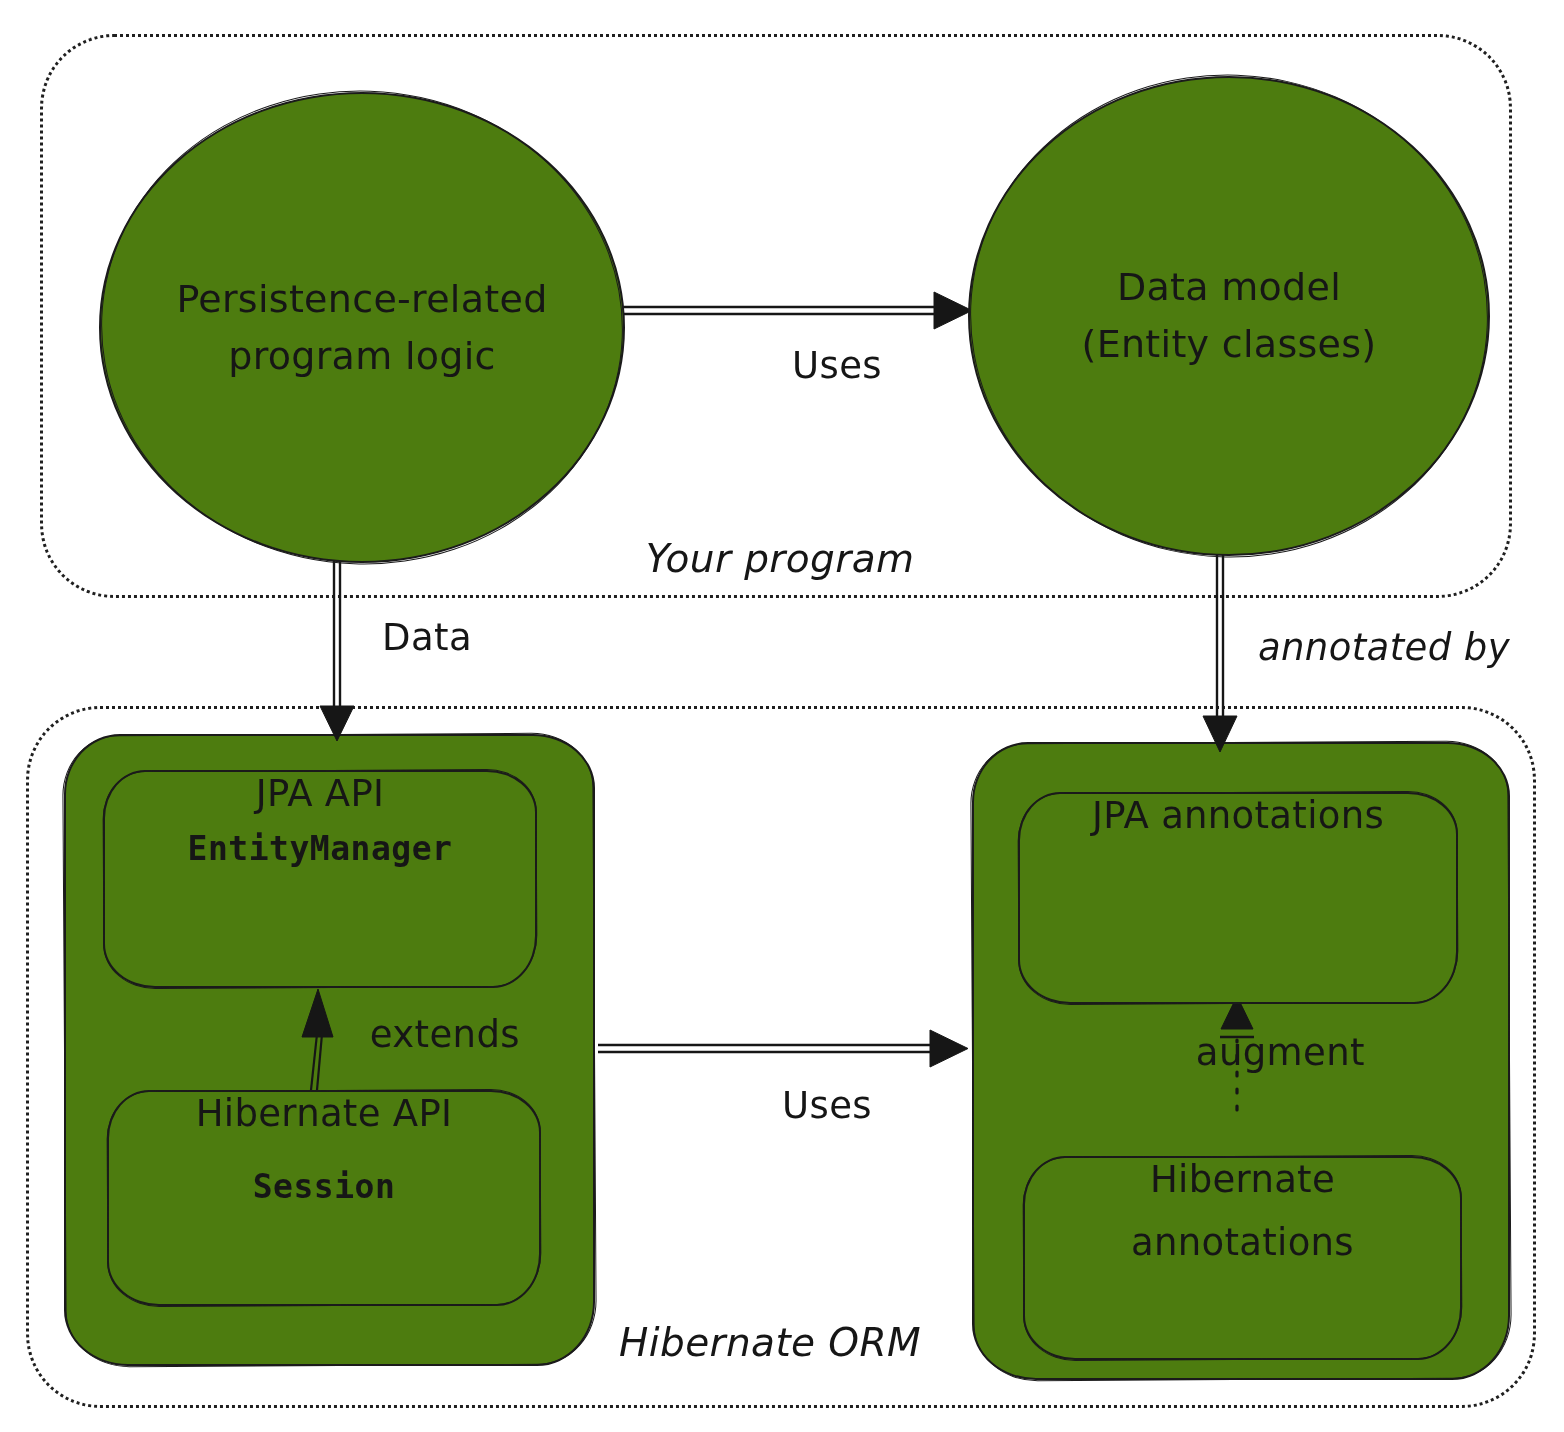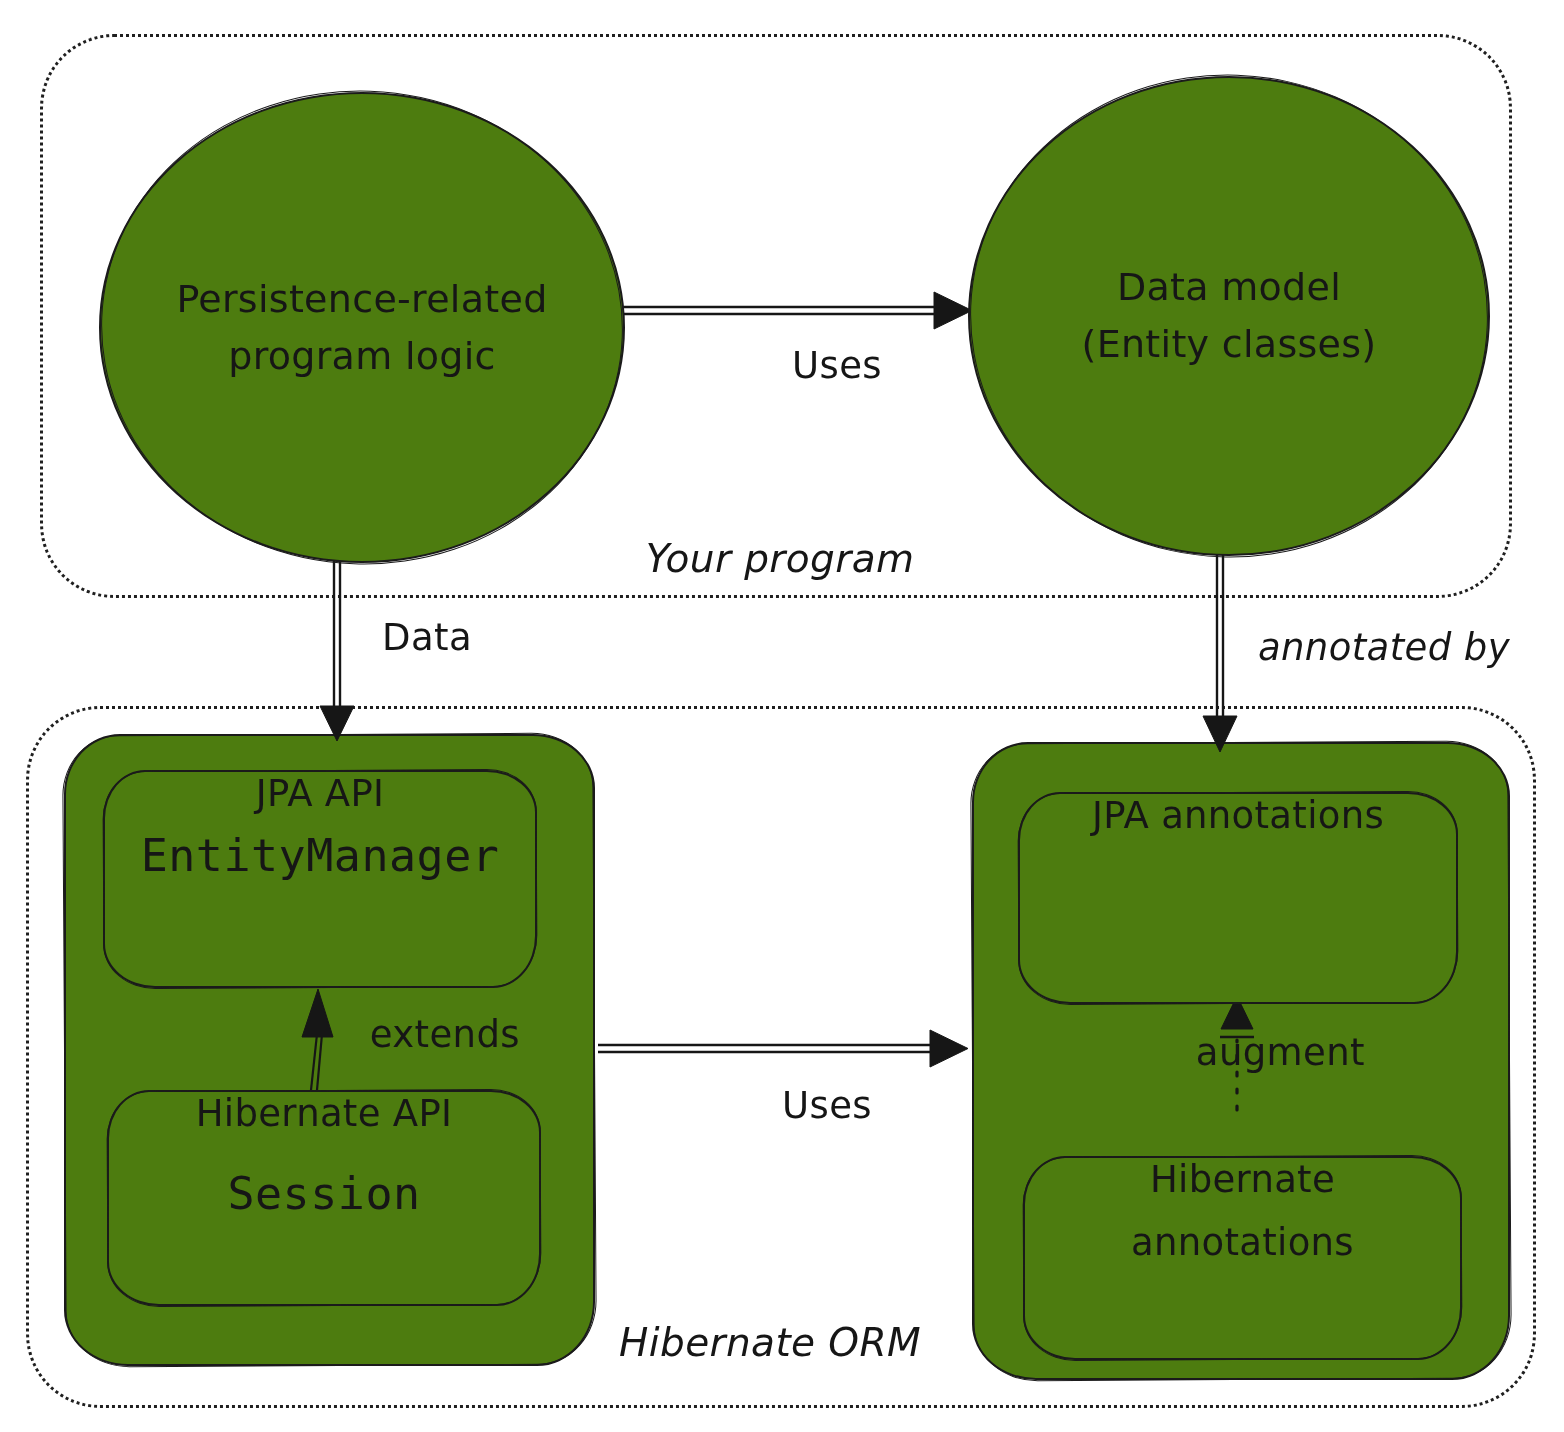--- a/index.html
+++ b/index.html
@@ -26,21 +26,21 @@
   .group::after,.box::after{
     content:"";position:absolute;inset:-2px;border:1.7px solid #1b1b1b;
     border-radius:inherit;transform:rotate(-0.35deg);pointer-events:none;
   }
   .circle::after{
     content:"";position:absolute;inset:-2px;border:1.7px solid #1b1b1b;
     border-radius:inherit;transform:scale(0.992,1.006) rotate(2deg);pointer-events:none;
   }
   .hand{font-size:38px;line-height:1.5;letter-spacing:0.3px;}
   .hand-sm{font-size:37px;letter-spacing:0.3px;}
-  .mono{font-family:"DejaVu Sans Mono","Liberation Mono",monospace;font-size:45px;font-weight:400;letter-spacing:0.5px;}
+  .mono{font-family:"DejaVu Sans Mono","Liberation Mono",monospace;font-size:33px;font-weight:700;letter-spacing:0.5px;}
   .edge-label{position:absolute;font-size:37px;letter-spacing:0.4px;text-align:right;white-space:nowrap;}
   .container-label{position:absolute;font-size:39px;letter-spacing:0.4px;text-align:center;white-space:nowrap;font-style:italic;}
   .arrows{position:absolute;left:0;top:0;width:1564px;height:1432px;pointer-events:none;}
   .arrows *{vector-effect:non-scaling-stroke;}
 </style>
 </head>
 <body>
 
 <div class="canvas">
 

